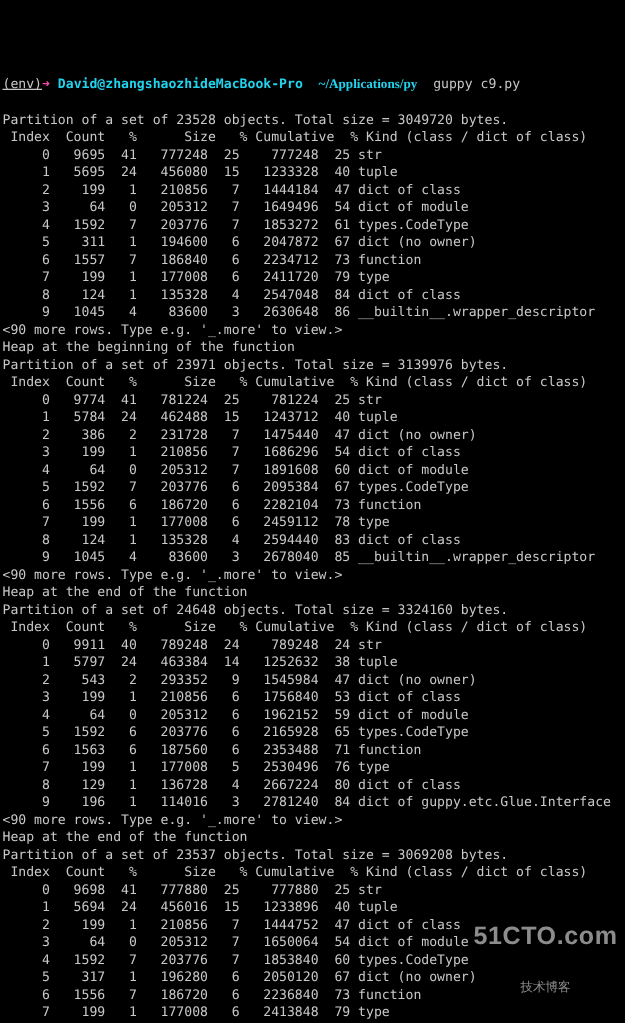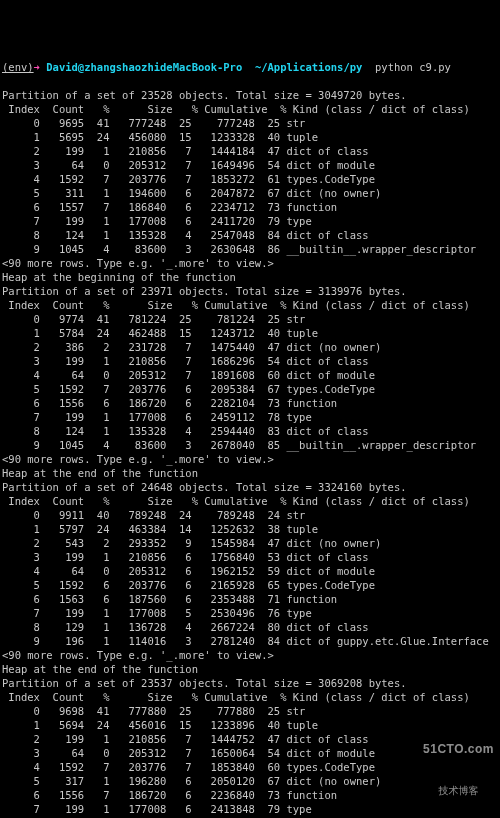--- a/index.html
+++ b/index.html
@@ -13,43 +13,43 @@
     width: 500px;
     height: 818px;
     overflow: hidden;
     position: relative;
     white-space: pre;
   }
   .prompt-line { margin-bottom: 0; }
   .env   { color: #c8c8c8; text-decoration: underline; }
   .arrow { color: #ff4db5; font-weight: bold; }
   .user  { color: #22d3ee; font-weight: bold; margin-top: 44px; }
-  .path  { color: #22d3ee; font-weight: bold; }
+  .path  { color: #22d3ee; font-weight: bold; font-family: Liberation Serif, serif; }
   .cmd   { color: #c8c8c8; }
   .hdr   { color: #c8c8c8; }
   .row   { color: #c8c8c8; }
   .more  { color: #c8c8c8; }
   .watermark {
     position: absolute;
     right: 6px;
     bottom: 6px;
     color: #ffffff;
     opacity: 0.55;
     font-family: Arial, sans-serif;
     text-align: right;
   }
-  .watermark .big { font-size: 12px; font-weight: bold; letter-spacing: 0.5px; }
+  .watermark .big { font-size: 20px; font-weight: bold; letter-spacing: 0.5px; }
   .watermark .small { font-size: 10px; text-align: center; }
 </style>
 </head>
 <body>
 
 
 
-<div class="prompt-line"><span class="env">(env)</span><span class="arrow">➜</span> <span class="user">David@zhangshaozhideMacBook-Pro</span>  <span class="path">~/Applications/py</span>  <span class="cmd">python c9.py</span></div>
+<div class="prompt-line"><span class="env">(env)</span><span class="arrow">➜</span> <span class="user">David@zhangshaozhideMacBook-Pro</span>  <span class="path">~/Applications/py</span>  <span class="cmd">guppy c9.py</span></div>
 <div id="output"><div class="hdr">Partition of a set of 23528 objects. Total size = 3049720 bytes.</div><div class="hdr"> Index  Count   %      Size   % Cumulative  % Kind (class / dict of class)</div><div class="row">     0   9695  41   777248  25    777248  25 str</div><div class="row">     1   5695  24   456080  15   1233328  40 tuple</div><div class="row">     2    199   1   210856   7   1444184  47 dict of class</div><div class="row">     3     64   0   205312   7   1649496  54 dict of module</div><div class="row">     4   1592   7   203776   7   1853272  61 types.CodeType</div><div class="row">     5    311   1   194600   6   2047872  67 dict (no owner)</div><div class="row">     6   1557   7   186840   6   2234712  73 function</div><div class="row">     7    199   1   177008   6   2411720  79 type</div><div class="row">     8    124   1   135328   4   2547048  84 dict of class</div><div class="row">     9   1045   4    83600   3   2630648  86 __builtin__.wrapper_descriptor</div><div class="more">&lt;90 more rows. Type e.g. '_.more' to view.&gt;</div><div class="hdr">Heap at the beginning of the function</div><div class="hdr">Partition of a set of 23971 objects. Total size = 3139976 bytes.</div><div class="hdr"> Index  Count   %      Size   % Cumulative  % Kind (class / dict of class)</div><div class="row">     0   9774  41   781224  25    781224  25 str</div><div class="row">     1   5784  24   462488  15   1243712  40 tuple</div><div class="row">     2    386   2   231728   7   1475440  47 dict (no owner)</div><div class="row">     3    199   1   210856   7   1686296  54 dict of class</div><div class="row">     4     64   0   205312   7   1891608  60 dict of module</div><div class="row">     5   1592   7   203776   6   2095384  67 types.CodeType</div><div class="row">     6   1556   6   186720   6   2282104  73 function</div><div class="row">     7    199   1   177008   6   2459112  78 type</div><div class="row">     8    124   1   135328   4   2594440  83 dict of class</div><div class="row">     9   1045   4    83600   3   2678040  85 __builtin__.wrapper_descriptor</div><div class="more">&lt;90 more rows. Type e.g. '_.more' to view.&gt;</div><div class="hdr">Heap at the end of the function</div><div class="hdr">Partition of a set of 24648 objects. Total size = 3324160 bytes.</div><div class="hdr"> Index  Count   %      Size   % Cumulative  % Kind (class / dict of class)</div><div class="row">     0   9911  40   789248  24    789248  24 str</div><div class="row">     1   5797  24   463384  14   1252632  38 tuple</div><div class="row">     2    543   2   293352   9   1545984  47 dict (no owner)</div><div class="row">     3    199   1   210856   6   1756840  53 dict of class</div><div class="row">     4     64   0   205312   6   1962152  59 dict of module</div><div class="row">     5   1592   6   203776   6   2165928  65 types.CodeType</div><div class="row">     6   1563   6   187560   6   2353488  71 function</div><div class="row">     7    199   1   177008   5   2530496  76 type</div><div class="row">     8    129   1   136728   4   2667224  80 dict of class</div><div class="row">     9    196   1   114016   3   2781240  84 dict of guppy.etc.Glue.Interface</div><div class="more">&lt;90 more rows. Type e.g. '_.more' to view.&gt;</div><div class="hdr">Heap at the end of the function</div><div class="hdr">Partition of a set of 23537 objects. Total size = 3069208 bytes.</div><div class="hdr"> Index  Count   %      Size   % Cumulative  % Kind (class / dict of class)</div><div class="row">     0   9698  41   777880  25    777880  25 str</div><div class="row">     1   5694  24   456016  15   1233896  40 tuple</div><div class="row">     2    199   1   210856   7   1444752  47 dict of class</div><div class="row">     3     64   0   205312   7   1650064  54 dict of module</div><div class="row">     4   1592   7   203776   7   1853840  60 types.CodeType</div><div class="row">     5    317   1   196280   6   2050120  67 dict (no owner)</div><div class="row">     6   1556   7   186720   6   2236840  73 function</div><div class="row">     7    199   1   177008   6   2413848  79 type</div><div class="row">     8    124   1   135328   4   2549176  83 dict of class</div></div>
 
 <div class="watermark">
   <div class="big">51CTO.com</div>
   <div class="small">技术博客</div>
 </div>
 
 
 
 

